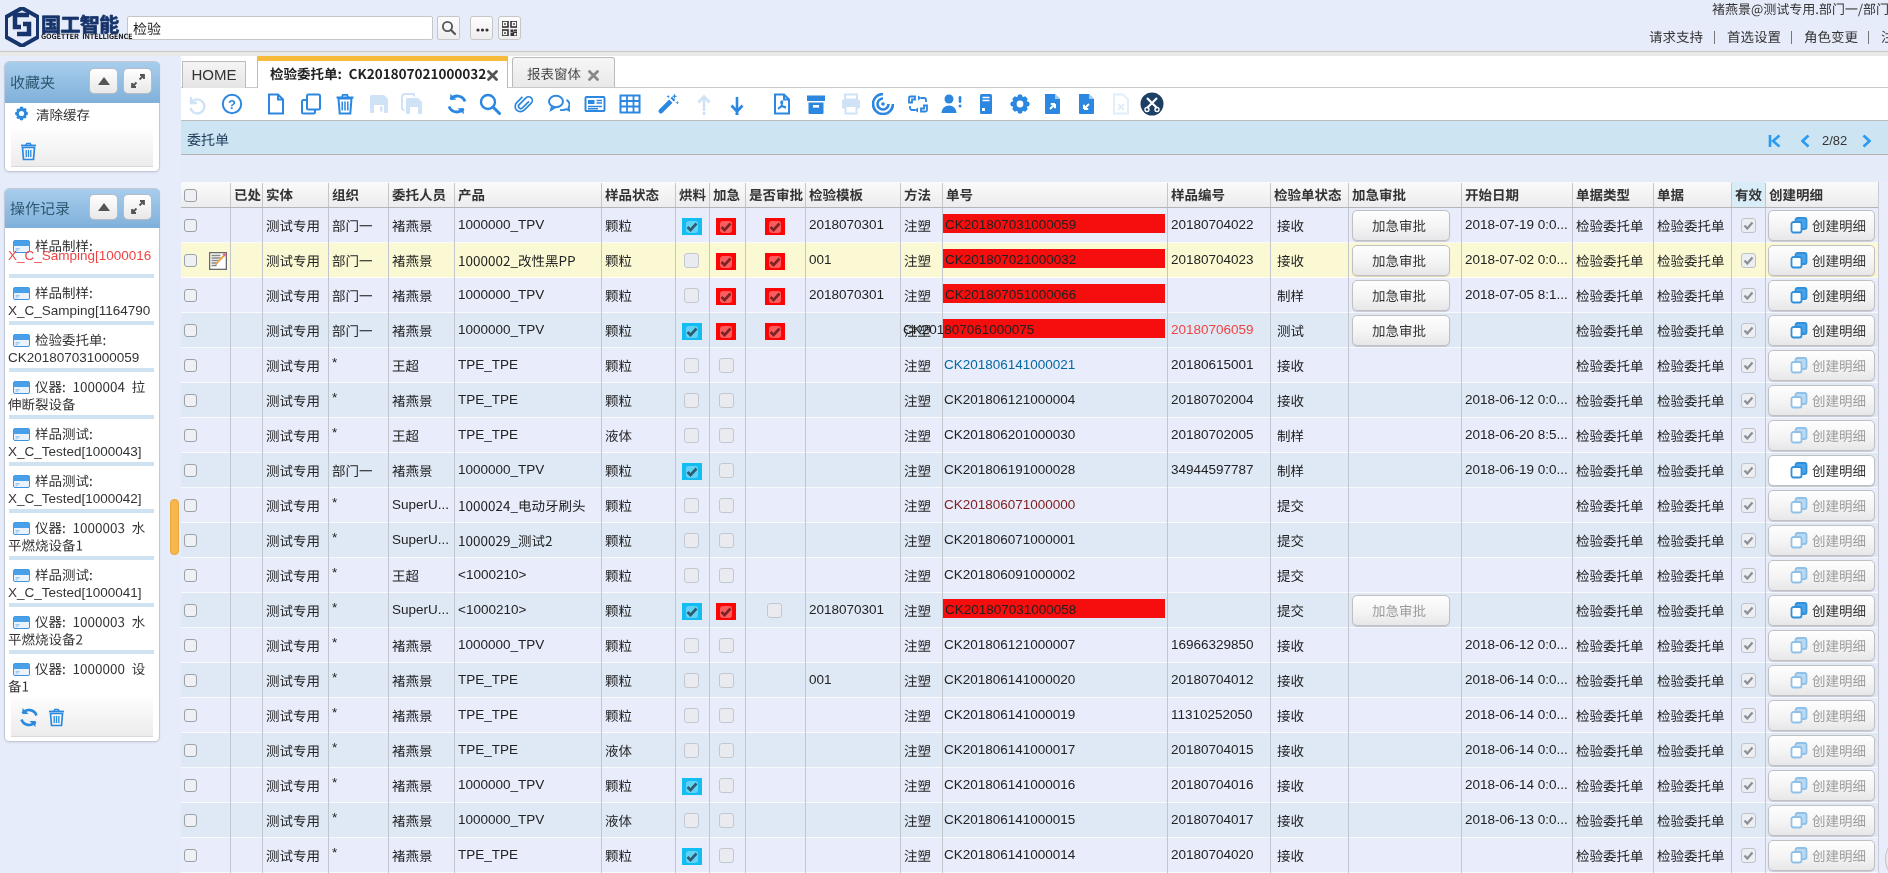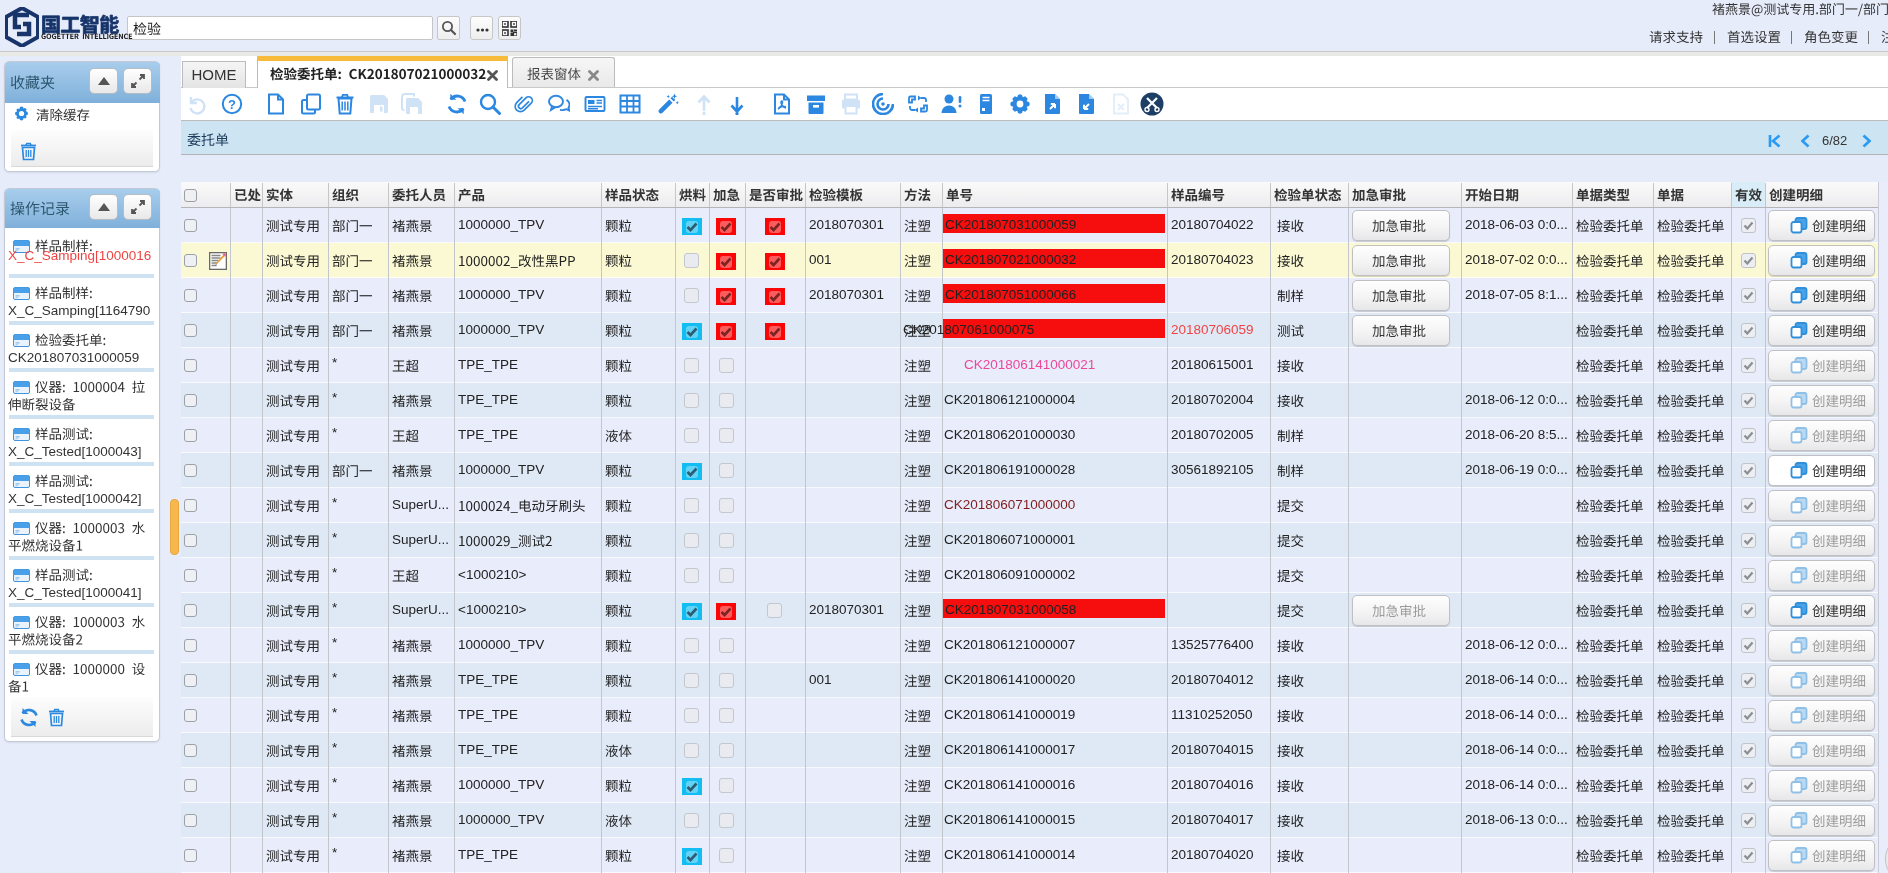--- a/index.html
+++ b/index.html
@@ -322,21 +322,21 @@
     </svg></div>
 <div style="position:absolute;left:181px;top:121px;width:1707px;height:33px;background:#cde4f2"></div>
 <div style="position:absolute;left:181px;top:154px;width:1707px;height:1px;background:#b3b3b5"></div>
 <div style="position:absolute;left:1768px;top:134px;width:13px;height:14px;"><svg width="13" height="14" viewBox="0 0 13 14">
       <path d="M2 1v12" stroke="#2b9af3" stroke-width="2.6"></path>
       <path d="M11.5 1.5 5 7l6.5 5.5" fill="none" stroke="#2b9af3" stroke-width="2.6"></path>
     </svg></div>
 <div style="position:absolute;left:1801px;top:134px;width:9px;height:14px;"><svg width="9" height="14" viewBox="0 0 9 14">
       <path d="M7.5 1.5 1.5 7l6 5.5" fill="none" stroke="#2b9af3" stroke-width="2.6"></path>
     </svg></div>
-<div style="position:absolute;left:1822px;top:133px;width:40px;height:16px;font:13px 'Liberation Sans',sans-serif;color:#333">6/82</div>
+<div style="position:absolute;left:1822px;top:133px;width:40px;height:16px;font:13px 'Liberation Sans',sans-serif;color:#333">2/82</div>
 <div style="position:absolute;left:1862px;top:134px;width:9px;height:14px;"><svg width="9" height="14" viewBox="0 0 9 14">
       <path d="M1.5 1.5 7.5 7l-6 5.5" fill="none" stroke="#2b9af3" stroke-width="2.6"></path>
     </svg></div>
 <div style="position:absolute;left:181px;top:155px;width:1707px;height:27px;background:#e6ebfa"></div>
 <div style="position:absolute;left:181px;top:182px;width:1697px;height:26px;background:linear-gradient(#fafafa,#ececee);border-bottom:1px solid #b5b5b8"></div>
 <div style="position:absolute;left:1731px;top:182px;width:34px;height:25px;background:#d9edf8"></div>
 <div style="position:absolute;left:230px;top:183px;width:1px;height:24px;background:#c6c6c6"></div>
 <div style="position:absolute;left:262px;top:183px;width:1px;height:24px;background:#c6c6c6"></div>
 <div style="position:absolute;left:328px;top:183px;width:1px;height:24px;background:#c6c6c6"></div>
 <div style="position:absolute;left:388px;top:183px;width:1px;height:24px;background:#c6c6c6"></div>
@@ -433,21 +433,21 @@
     <div style="position:absolute;left:4px;top:2.5px;width:12px;height:12px;background:rgba(255,255,255,.35);border-radius:3px"></div>
     <svg width="12" height="10" viewBox="0 0 12 10" style="position:absolute;left:4px;top:3.5px">
       <path d="M1.5 5 4.5 8 10.5 1.5" fill="none" stroke="#7c2424" stroke-width="2.6"></path>
     </svg>
   </div>
 <div style="position:absolute;left:809px;top:217px;width:90px;height:17px;font:13.5px 'Liberation Sans',sans-serif;color:#222;white-space:nowrap">2018070301</div>
 <div style="position:absolute;left:943px;top:214px;width:222px;height:19px;background:#f60d0d"></div>
 <div style="position:absolute;left:945px;top:217px;width:220px;height:16px;font:13.5px 'Liberation Sans',sans-serif;color:#222;white-space:nowrap;color:#222">CK201807031000059</div>
 <div style="position:absolute;left:1171px;top:217px;width:98px;height:16px;font:13.5px 'Liberation Sans',sans-serif;color:#222;white-space:nowrap">20180704022</div>
 <div style="position:absolute;left:1352px;top:210px;width:98px;height:31px;background:linear-gradient(#fefefe,#f4f4f5 55%,#e7e7e9);border:1px solid #c0c0c2;border-radius:5px;box-shadow:0 1px 1px rgba(0,0,0,.15)"></div>
-<div style="position:absolute;left:1465px;top:217px;width:107px;height:16px;font:13.5px 'Liberation Sans',sans-serif;color:#222;white-space:nowrap">2018-06-03 0:0...</div>
+<div style="position:absolute;left:1465px;top:217px;width:107px;height:16px;font:13.5px 'Liberation Sans',sans-serif;color:#222;white-space:nowrap">2018-07-19 0:0...</div>
 <div style="position:absolute;left:1741px;top:218px;width:15px;height:15px;background:#eceef2;border:1px solid #bfc3ca;border-radius:3px;display:flex;align-items:center;justify-content:center">
     <svg width="11" height="9" viewBox="0 0 11 9">
       <path d="M1.5 4.5 4.3 7.5 9.5 1.5" fill="none" stroke="#8a8f96" stroke-width="2.2"></path>
     </svg>
   </div>
 <div style="position:absolute;left:1768px;top:210px;width:107px;height:31px;background:linear-gradient(#fefefe,#f4f4f5 55%,#e7e7e9);border:1px solid #c0c0c2;border-radius:5px;box-shadow:0 1px 1px rgba(0,0,0,.15)"></div>
 <div style="position:absolute;left:1790px;top:217px;width:18px;height:17px;"><svg width="18" height="17" viewBox="0 0 18 17">
       <rect x="5.5" y="1" width="11" height="11" rx="2" fill="#4aa3e8" stroke="#2f8fdb" stroke-width="1.8"></rect>
       <rect x="1.5" y="5" width="10" height="10.5" rx="2" fill="#fff" stroke="#2f8fdb" stroke-width="1.8"></rect>
     </svg></div>
@@ -550,21 +550,21 @@
 <div style="position:absolute;left:1768px;top:315px;width:107px;height:31px;background:linear-gradient(#fefefe,#f4f4f5 55%,#e7e7e9);border:1px solid #c0c0c2;border-radius:5px;box-shadow:0 1px 1px rgba(0,0,0,.15)"></div>
 <div style="position:absolute;left:1790px;top:322px;width:18px;height:17px;"><svg width="18" height="17" viewBox="0 0 18 17">
       <rect x="5.5" y="1" width="11" height="11" rx="2" fill="#4aa3e8" stroke="#2f8fdb" stroke-width="1.8"></rect>
       <rect x="1.5" y="5" width="10" height="10.5" rx="2" fill="#fff" stroke="#2f8fdb" stroke-width="1.8"></rect>
     </svg></div>
 <div style="position:absolute;left:184px;top:359px;width:13px;height:13px;background:#eef0f3;border:1.5px solid #9ba1a9;border-radius:3px"></div>
 <div style="position:absolute;left:332px;top:355px;width:20px;height:16px;font:13.5px 'Liberation Sans',sans-serif;color:#222;white-space:nowrap">*</div>
 <div style="position:absolute;left:458px;top:357px;width:140px;height:17px;font:13.5px 'Liberation Sans',sans-serif;color:#222;white-space:nowrap">TPE_TPE</div>
 <div style="position:absolute;left:684px;top:358px;width:15px;height:15px;background:#e9ebf0;border:1px solid #c3c7cf;border-radius:3px"></div>
 <div style="position:absolute;left:719px;top:358px;width:15px;height:15px;background:#e9ebf0;border:1px solid #c3c7cf;border-radius:3px"></div>
-<div style="position:absolute;left:964px;top:357px;width:220px;height:16px;font:13.5px 'Liberation Sans',sans-serif;color:#ec4899;white-space:nowrap">CK201806141000021</div>
+<div style="position:absolute;left:944px;top:357px;width:220px;height:16px;font:13.5px 'Liberation Sans',sans-serif;color:#0369a1;white-space:nowrap">CK201806141000021</div>
 <div style="position:absolute;left:1171px;top:357px;width:98px;height:16px;font:13.5px 'Liberation Sans',sans-serif;color:#222;white-space:nowrap">20180615001</div>
 <div style="position:absolute;left:1741px;top:358px;width:15px;height:15px;background:#eceef2;border:1px solid #bfc3ca;border-radius:3px;display:flex;align-items:center;justify-content:center">
     <svg width="11" height="9" viewBox="0 0 11 9">
       <path d="M1.5 4.5 4.3 7.5 9.5 1.5" fill="none" stroke="#8a8f96" stroke-width="2.2"></path>
     </svg>
   </div>
 <div style="position:absolute;left:1768px;top:350px;width:107px;height:31px;background:linear-gradient(#fefefe,#f4f4f5 55%,#e7e7e9);border:1px solid #c0c0c2;border-radius:5px;box-shadow:0 1px 1px rgba(0,0,0,.15)"></div>
 <div style="position:absolute;left:1790px;top:357px;width:18px;height:17px;"><svg width="18" height="17" viewBox="0 0 18 17">
       <rect x="5.5" y="1" width="11" height="11" rx="2" fill="#bcd9f2" stroke="#8fc0e8" stroke-width="1.8"></rect>
       <rect x="1.5" y="5" width="10" height="10.5" rx="2" fill="#fff" stroke="#8fc0e8" stroke-width="1.8"></rect>
@@ -608,21 +608,21 @@
 <div style="position:absolute;left:184px;top:464px;width:13px;height:13px;background:#eef0f3;border:1.5px solid #9ba1a9;border-radius:3px"></div>
 <div style="position:absolute;left:458px;top:462px;width:140px;height:17px;font:13.5px 'Liberation Sans',sans-serif;color:#222;white-space:nowrap">1000000_TPV</div>
 <div style="position:absolute;left:682px;top:463px;width:20px;height:17px;background:#12bdf2;position:absolute">
     <div style="position:absolute;left:4px;top:2.5px;width:12px;height:12px;background:rgba(255,255,255,.34);border-radius:3px"></div>
     <svg width="12" height="10" viewBox="0 0 12 10" style="position:absolute;left:4px;top:3.5px">
       <path d="M1.5 5 4.5 8 10.5 1.5" fill="none" stroke="#2e5d73" stroke-width="2.6"></path>
     </svg>
   </div>
 <div style="position:absolute;left:719px;top:463px;width:15px;height:15px;background:#e9ebf0;border:1px solid #c3c7cf;border-radius:3px"></div>
 <div style="position:absolute;left:944px;top:462px;width:220px;height:16px;font:13.5px 'Liberation Sans',sans-serif;color:#222;white-space:nowrap">CK201806191000028</div>
-<div style="position:absolute;left:1171px;top:462px;width:98px;height:16px;font:13.5px 'Liberation Sans',sans-serif;color:#222;white-space:nowrap">30561892105</div>
+<div style="position:absolute;left:1171px;top:462px;width:98px;height:16px;font:13.5px 'Liberation Sans',sans-serif;color:#222;white-space:nowrap">34944597787</div>
 <div style="position:absolute;left:1465px;top:462px;width:107px;height:16px;font:13.5px 'Liberation Sans',sans-serif;color:#222;white-space:nowrap">2018-06-19 0:0...</div>
 <div style="position:absolute;left:1741px;top:463px;width:15px;height:15px;background:#eceef2;border:1px solid #bfc3ca;border-radius:3px;display:flex;align-items:center;justify-content:center">
     <svg width="11" height="9" viewBox="0 0 11 9">
       <path d="M1.5 4.5 4.3 7.5 9.5 1.5" fill="none" stroke="#8a8f96" stroke-width="2.2"></path>
     </svg>
   </div>
 <div style="position:absolute;left:1768px;top:455px;width:107px;height:31px;background:#fff;border:1px solid #c0c0c2;border-radius:5px;box-shadow:0 1px 1px rgba(0,0,0,.15)"></div>
 <div style="position:absolute;left:1790px;top:462px;width:18px;height:17px;"><svg width="18" height="17" viewBox="0 0 18 17">
       <rect x="5.5" y="1" width="11" height="11" rx="2" fill="#4aa3e8" stroke="#2f8fdb" stroke-width="1.8"></rect>
       <rect x="1.5" y="5" width="10" height="10.5" rx="2" fill="#fff" stroke="#2f8fdb" stroke-width="1.8"></rect>
@@ -705,21 +705,21 @@
 <div style="position:absolute;left:1790px;top:602px;width:18px;height:17px;"><svg width="18" height="17" viewBox="0 0 18 17">
       <rect x="5.5" y="1" width="11" height="11" rx="2" fill="#4aa3e8" stroke="#2f8fdb" stroke-width="1.8"></rect>
       <rect x="1.5" y="5" width="10" height="10.5" rx="2" fill="#fff" stroke="#2f8fdb" stroke-width="1.8"></rect>
     </svg></div>
 <div style="position:absolute;left:184px;top:639px;width:13px;height:13px;background:#eef0f3;border:1.5px solid #9ba1a9;border-radius:3px"></div>
 <div style="position:absolute;left:332px;top:635px;width:20px;height:16px;font:13.5px 'Liberation Sans',sans-serif;color:#222;white-space:nowrap">*</div>
 <div style="position:absolute;left:458px;top:637px;width:140px;height:17px;font:13.5px 'Liberation Sans',sans-serif;color:#222;white-space:nowrap">1000000_TPV</div>
 <div style="position:absolute;left:684px;top:638px;width:15px;height:15px;background:#e9ebf0;border:1px solid #c3c7cf;border-radius:3px"></div>
 <div style="position:absolute;left:719px;top:638px;width:15px;height:15px;background:#e9ebf0;border:1px solid #c3c7cf;border-radius:3px"></div>
 <div style="position:absolute;left:944px;top:637px;width:220px;height:16px;font:13.5px 'Liberation Sans',sans-serif;color:#222;white-space:nowrap">CK201806121000007</div>
-<div style="position:absolute;left:1171px;top:637px;width:98px;height:16px;font:13.5px 'Liberation Sans',sans-serif;color:#222;white-space:nowrap">13525776400</div>
+<div style="position:absolute;left:1171px;top:637px;width:98px;height:16px;font:13.5px 'Liberation Sans',sans-serif;color:#222;white-space:nowrap">16966329850</div>
 <div style="position:absolute;left:1465px;top:637px;width:107px;height:16px;font:13.5px 'Liberation Sans',sans-serif;color:#222;white-space:nowrap">2018-06-12 0:0...</div>
 <div style="position:absolute;left:1741px;top:638px;width:15px;height:15px;background:#eceef2;border:1px solid #bfc3ca;border-radius:3px;display:flex;align-items:center;justify-content:center">
     <svg width="11" height="9" viewBox="0 0 11 9">
       <path d="M1.5 4.5 4.3 7.5 9.5 1.5" fill="none" stroke="#8a8f96" stroke-width="2.2"></path>
     </svg>
   </div>
 <div style="position:absolute;left:1768px;top:630px;width:107px;height:31px;background:linear-gradient(#fefefe,#f4f4f5 55%,#e7e7e9);border:1px solid #c0c0c2;border-radius:5px;box-shadow:0 1px 1px rgba(0,0,0,.15)"></div>
 <div style="position:absolute;left:1790px;top:637px;width:18px;height:17px;"><svg width="18" height="17" viewBox="0 0 18 17">
       <rect x="5.5" y="1" width="11" height="11" rx="2" fill="#bcd9f2" stroke="#8fc0e8" stroke-width="1.8"></rect>
       <rect x="1.5" y="5" width="10" height="10.5" rx="2" fill="#fff" stroke="#8fc0e8" stroke-width="1.8"></rect>

